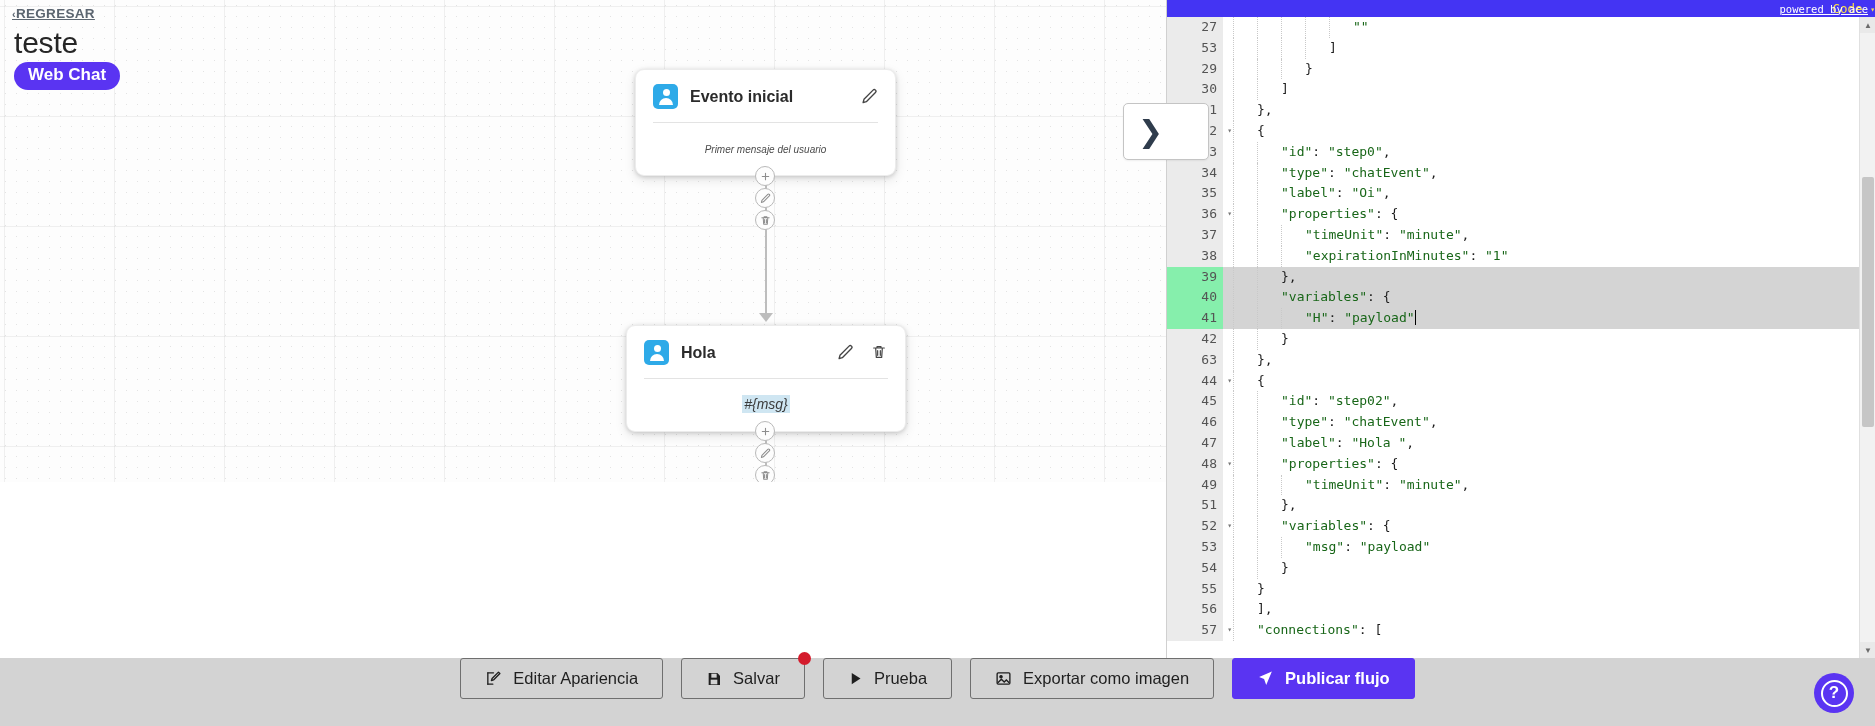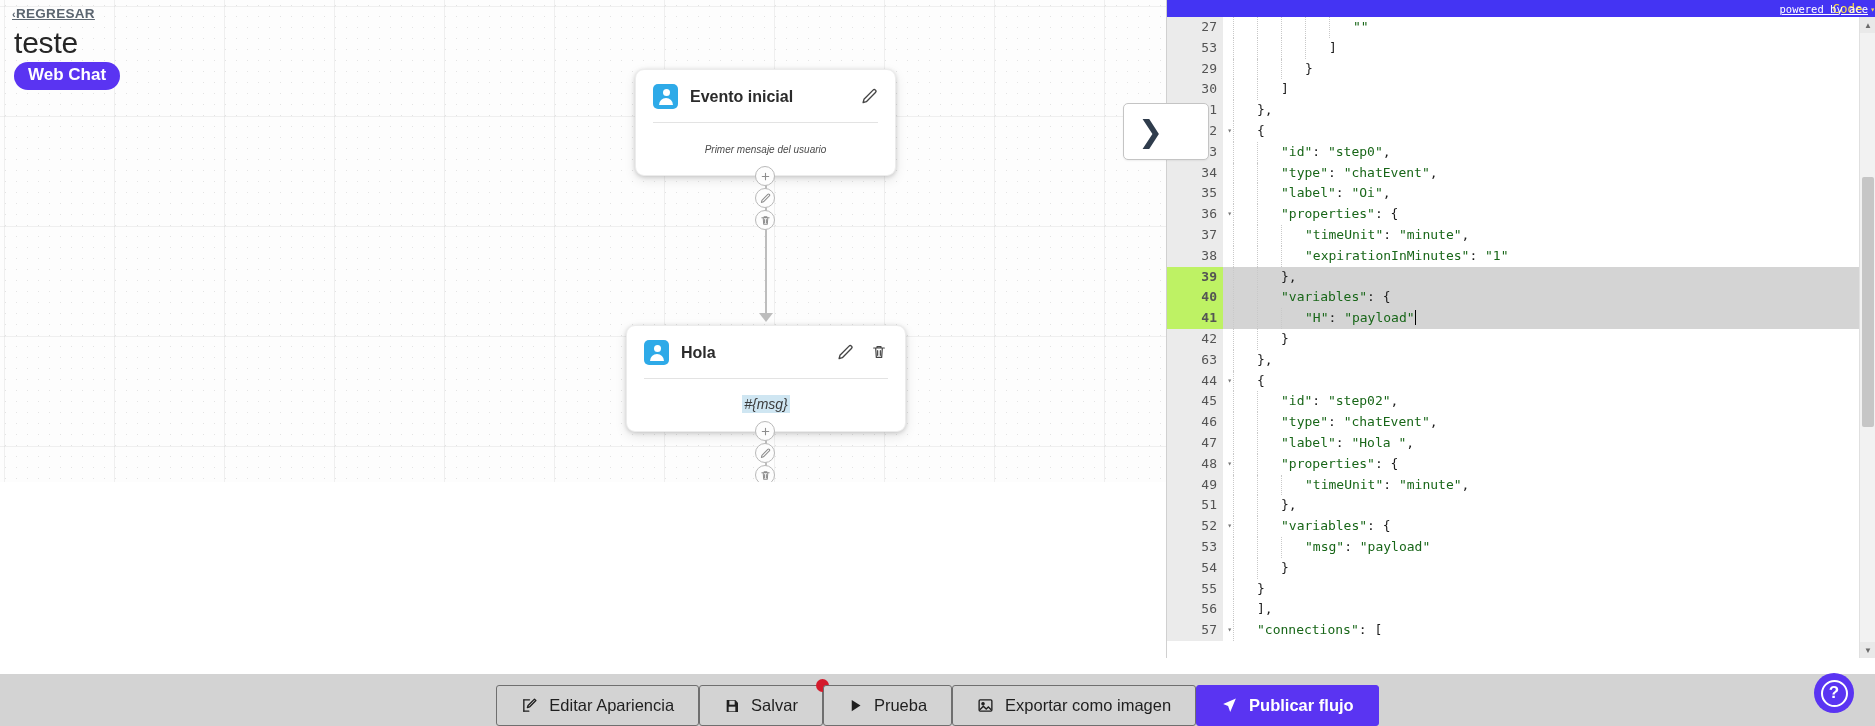--- a/index.html
+++ b/index.html
@@ -165,21 +165,21 @@
     position: absolute; right: -9px; top: 0;
     color: #777; font-size: 8px; line-height: 20.8px;
   }
   .code-text {
     flex: 1 1 auto; white-space: pre;
     height: 20.8px; line-height: 20.8px;
     padding-left: 10px; color: #1c1c1c;
     position: relative;
   }
   .code-row.sel .code-text { background: #d4d4d4; }
-  .code-row.sel .gutter { background: #bef264; font-weight: bold; }
+  .code-row.sel .gutter { background: #86efac; }
   .tok-str { color: #186618; }
   .tok-pun { color: #1c1c1c; }
   .caret-bar {
     display: inline-block; width: 1.5px; height: 15px;
     background: #000; vertical-align: -3px;
   }
   .indent-guide {
     position: absolute; top: 0; bottom: 0; width: 1px;
     border-left: 1px dotted #c9c9c9;
   }
@@ -216,23 +216,24 @@
   #code-scroll .arrow-dn { bottom: 0; }
   #code-scroll .thumb {
     position: absolute; left: 2px; top: 160px;
     width: 12px; height: 250px; background: #c6c6c6;
     border-radius: 2px; cursor: pointer;
   }
 
   
   #toolbar {
     position: absolute; left: 0; bottom: 0;
-    width: 1875px; height: 52px;
+    width: 1875px; height: 68px;
     background: #d3d3d3;
-    display: flex; align-items: flex-end; justify-content: center;
+    display: flex; align-items: flex-start; justify-content: center;
+    gap: 18px;
   }
   .tb-btn {
     height: 41px; min-width: 120px;
     background: #d3d3d3;
     border: 1px solid #6f6f6f;
     border-radius: 3px;
     display: flex; align-items: center; justify-content: center;
     gap: 11px; padding: 0 24px;
     font-size: 16.5px; color: #1f1f1f;
     cursor: pointer; position: relative;

